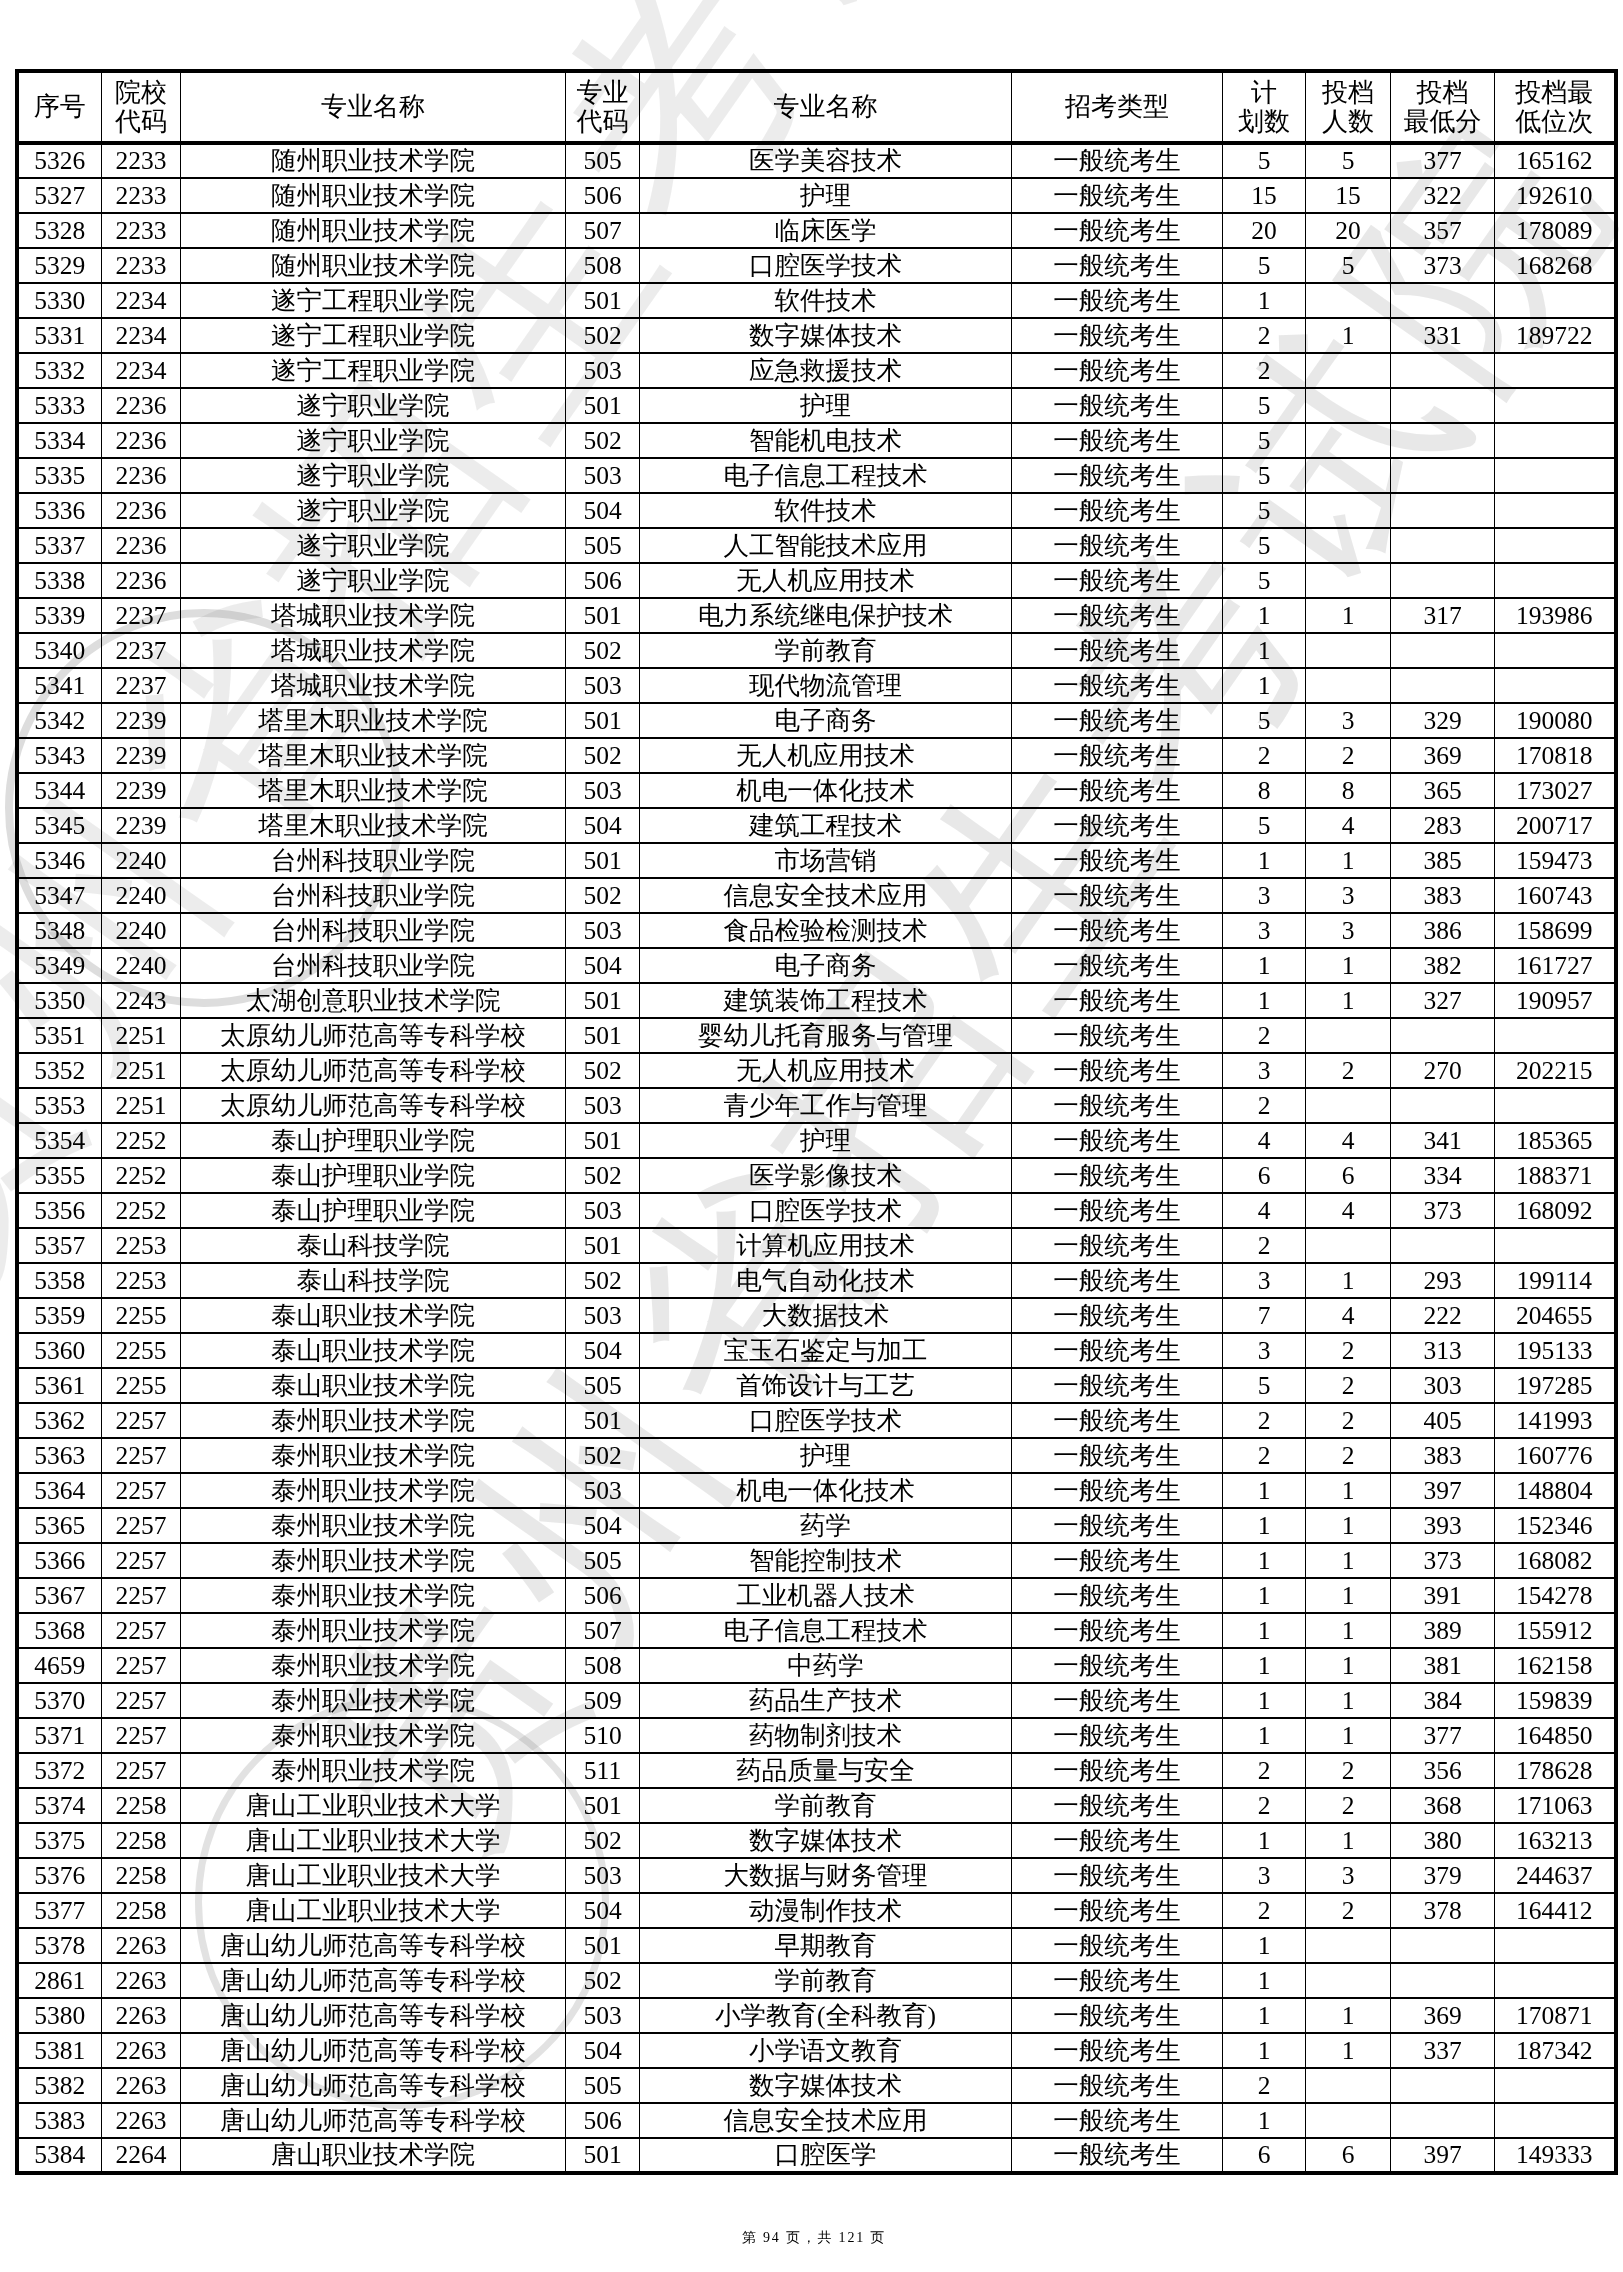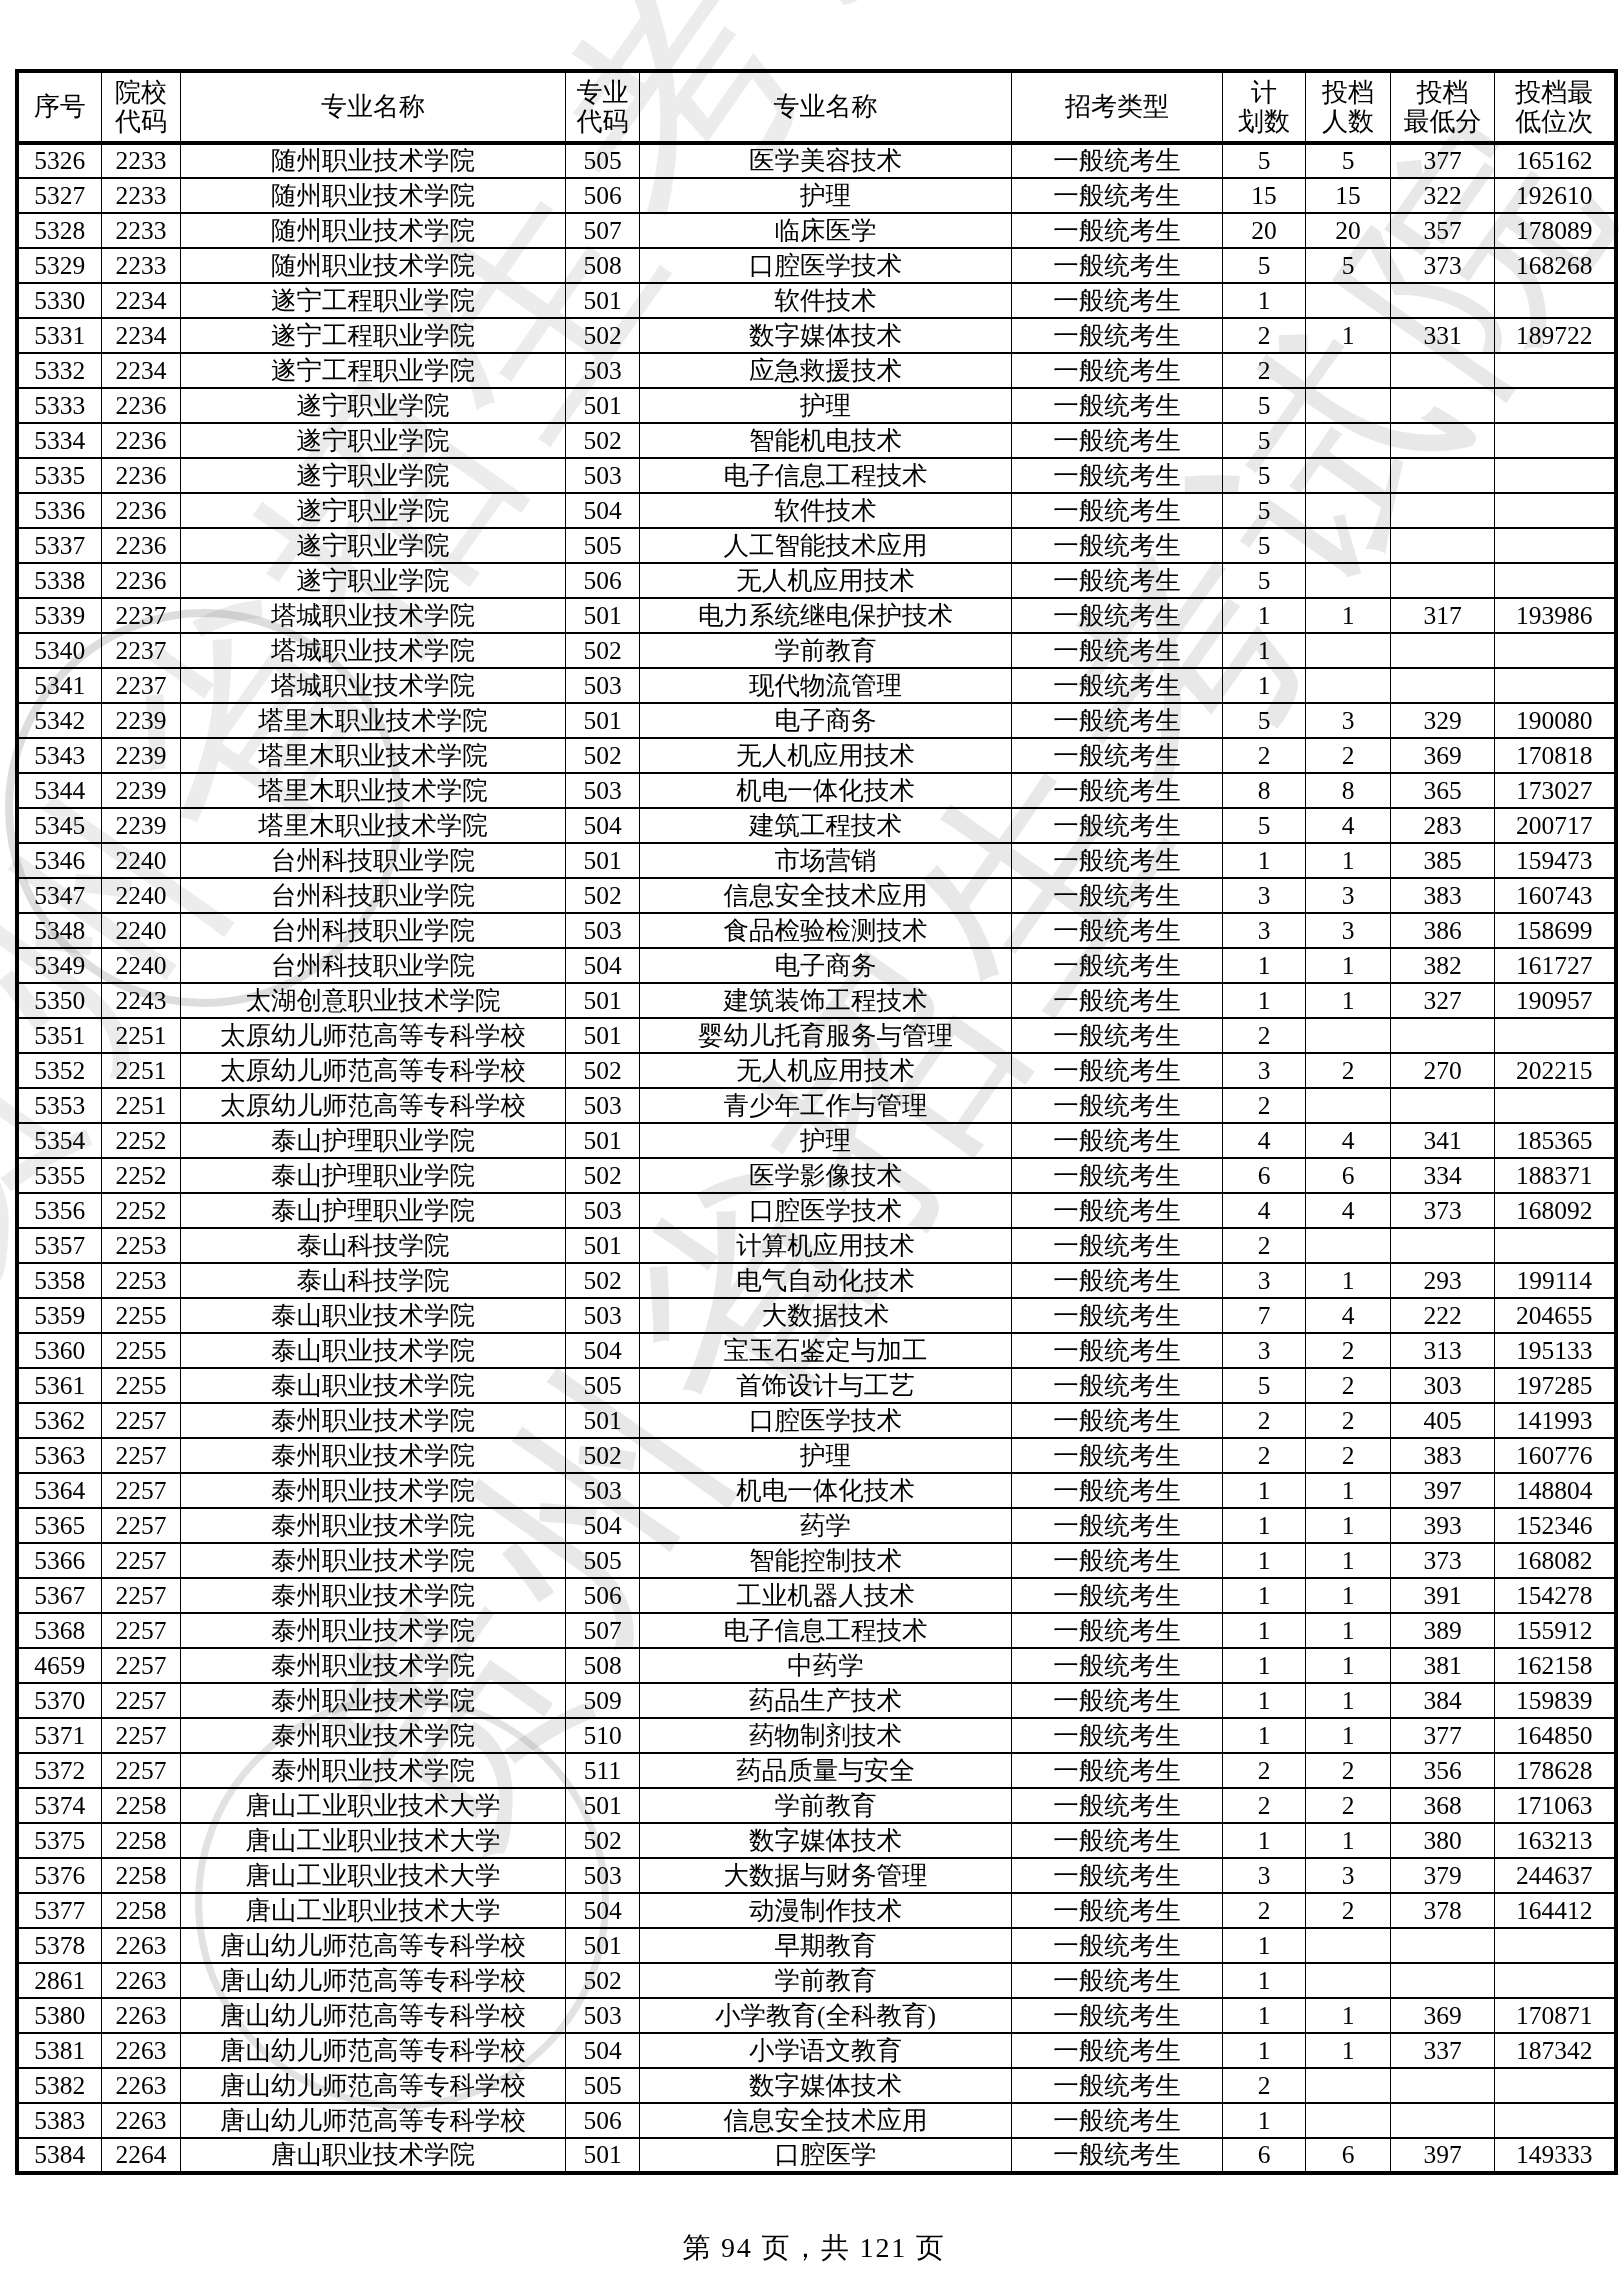--- a/index.html
+++ b/index.html
@@ -38,21 +38,21 @@
   table.score tbody td{font-size:25.5px;line-height:1;}
 
   col.c-xh{width:85px;} col.c-yxdm{width:79px;} col.c-yxmc{width:385px;}
   col.c-zydm{width:74px;} col.c-zymc{width:372px;} col.c-zklx{width:211px;}
   col.c-jhs{width:83px;} col.c-tdrs{width:85px;} col.c-tdzdf{width:104px;}
   col.c-tdzdwc{width:121px;}
 
   
   .footer{
     position:absolute;left:14.5px;top:2229px;width:1599px;z-index:1;
-    text-align:center;font-size:28px;letter-spacing:1.8px;
+    text-align:center;font-size:14px;letter-spacing:1.8px;
   }
 </style>
 </head>
 <body>
 
 <div class="sheet">
 
   <div class="wm wm-circle1"></div>
   <div class="wm wm-circle2"></div>
   <div class="wm wm-text wm-text1">贵州省招生考试院</div>

